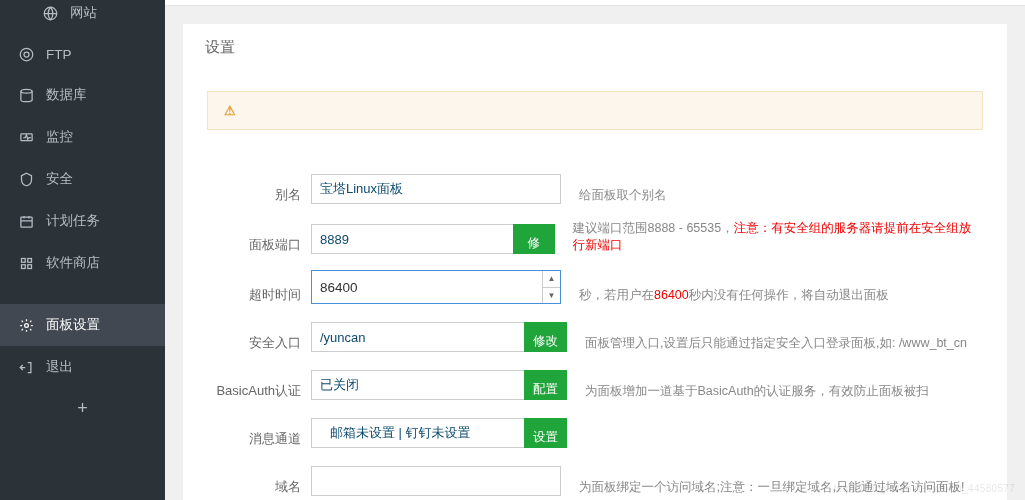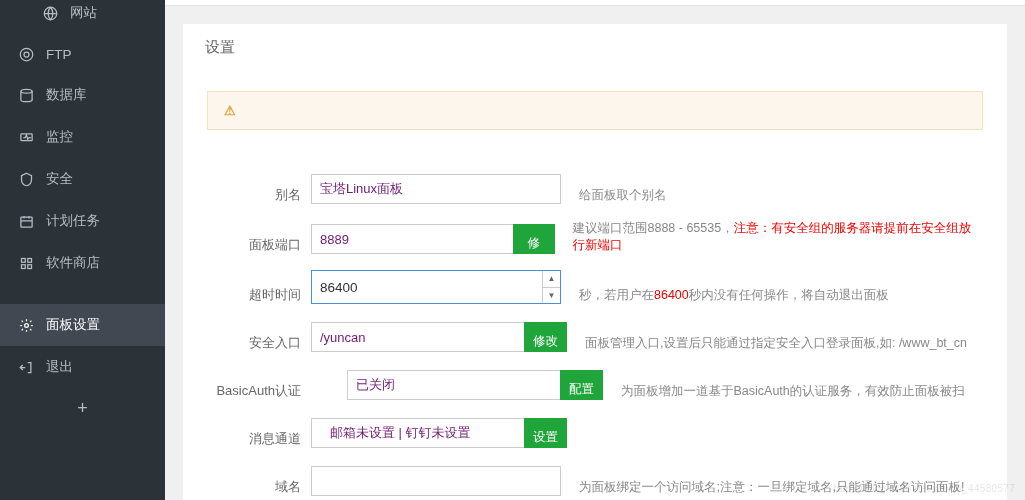--- a/index.html
+++ b/index.html
@@ -19,21 +19,21 @@
   .top-toggles { background:#fff; height: 6px; margin: 0 0 18px 0; border-bottom:1px solid #e5e5e5; }
   .panel { background:#fff; margin: 18px; padding: 0 0 30px 0; }
 
   .alert { margin: 20px 24px; padding: 11px 16px; background: #fdf6ec; border: 1px solid #f3e3bf; color: #8a6d3b; font-size: 13px; display:flex; align-items:center; }
   .alert .warn-icon { color:#e6a23c; margin-right: 8px; font-weight:bold; }
 
   .form-rows { padding: 6px 24px; }
   .form-row { display:flex; align-items:flex-end; margin: 16px 0; min-height:32px; }
   .form-label { width: 104px; text-align:right; padding-right: 10px; color:#666; font-size:13px; flex-shrink:0; }
   .field-wrap { display:flex; align-items:center; }
-  .text-input { height: 30px; line-height:28px; border:1px solid #ccc; padding: 0 8px; font-size:13px; color:#701a75; background:#fff; }
+  .text-input { height: 30px; line-height:28px; border:1px solid #ccc; padding: 0 8px; font-size:13px; color:#0c4a6e; background:#fff; }
   .text-input.w250 { width: 250px; }
   .number-input { width: 250px; height:34px; border:1px solid #4a90d9; padding:0 26px 0 8px; font-size:13.5px; color:#333; position:relative; }
   .number-wrap { position:relative; }
   .spinner { position:absolute; right:1px; top:1px; bottom:1px; width:18px; display:flex; flex-direction:column; border-left:1px solid #ccc; }
   .spinner span { flex:1; display:flex; align-items:center; justify-content:center; font-size:8px; color:#666; cursor:pointer; }
   .spinner span:first-child { border-bottom:1px solid #ccc; }
 
   .btn { height:30px; line-height:30px; padding: 4px 9px; background:#20a53a; color:#fff; border:none; font-size:12.5px; cursor:pointer; margin-left:-1px; }
   .hint { margin-left: 18px; color:#888; font-size:12.5px; }
   .hint .red { color:#ef0000; }
@@ -182,21 +182,21 @@
           <div class="field-wrap">
             <input class="text-input" style="width: 214px;" value="/yuncan">
             <button class="btn">修改</button>
           </div>
           <div class="hint">面板管理入口,设置后只能通过指定安全入口登录面板,如: /www_bt_cn</div>
         </div>
 
         <div class="form-row">
           <div class="form-label">BasicAuth认证</div>
           <div class="field-wrap">
-            <input class="text-input" style="width: 214px; margin-left: 36px;" value="已关闭">
+            <input class="text-input" style="width: 214px;" value="已关闭">
             <button class="btn">配置</button>
           </div>
           <div class="hint">为面板增加一道基于BasicAuth的认证服务，有效防止面板被扫</div>
         </div>
 
         <div class="form-row">
           <div class="form-label">消息通道</div>
           <div class="field-wrap">
             <input class="text-input" style="width: 214px; padding-left: 18px;" value="邮箱未设置 | 钉钉未设置">
             <button class="btn">设置</button>

